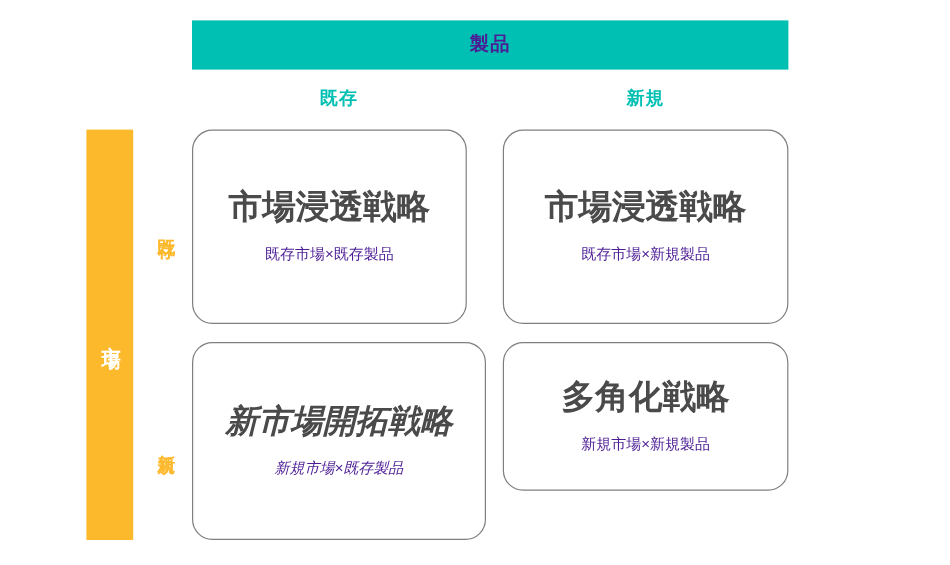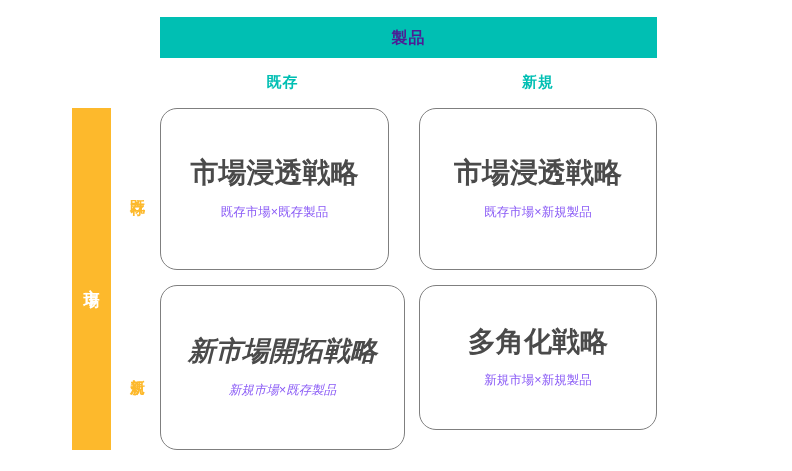--- a/index.html
+++ b/index.html
@@ -113,35 +113,35 @@
     background: #ffffff;
     box-sizing: border-box;
     display: flex;
     flex-direction: column;
     align-items: center;
     justify-content: center;
   }
   .quadrant.q-tl { left: 160px; top: 108px; width: 229px; height: 162px; }
   .quadrant.q-tr { left: 419px; top: 108px; width: 238px; height: 162px; }
   .quadrant.q-bl { left: 160px; top: 285px; width: 245px; height: 165px; font-style: italic; }
-  .quadrant.q-br { left: 419px; top: 285px; width: 238px; height: 145px; }
+  .quadrant.q-br { left: 419px; top: 285px; width: 238px; height: 124px; }
 
   .quadrant-title {
     color: #4a4a4a;
     font-size: 28px;
     font-weight: bold;
     line-height: 1.1;
     letter-spacing: 0px;
     text-align: center;
     margin: 0 0 16px 0;
     white-space: nowrap;
   }
   .quadrant.q-bl .quadrant-title { font-size: 27px; }
   .quadrant-subtitle {
-    color: #8b5cf6;
+    color: #4c1d95;
     font-size: 12.5px;
     font-weight: normal;
     line-height: 1.2;
     text-align: center;
     margin: 0;
     white-space: nowrap;
   }
 </style>
 </head>
 <body>

